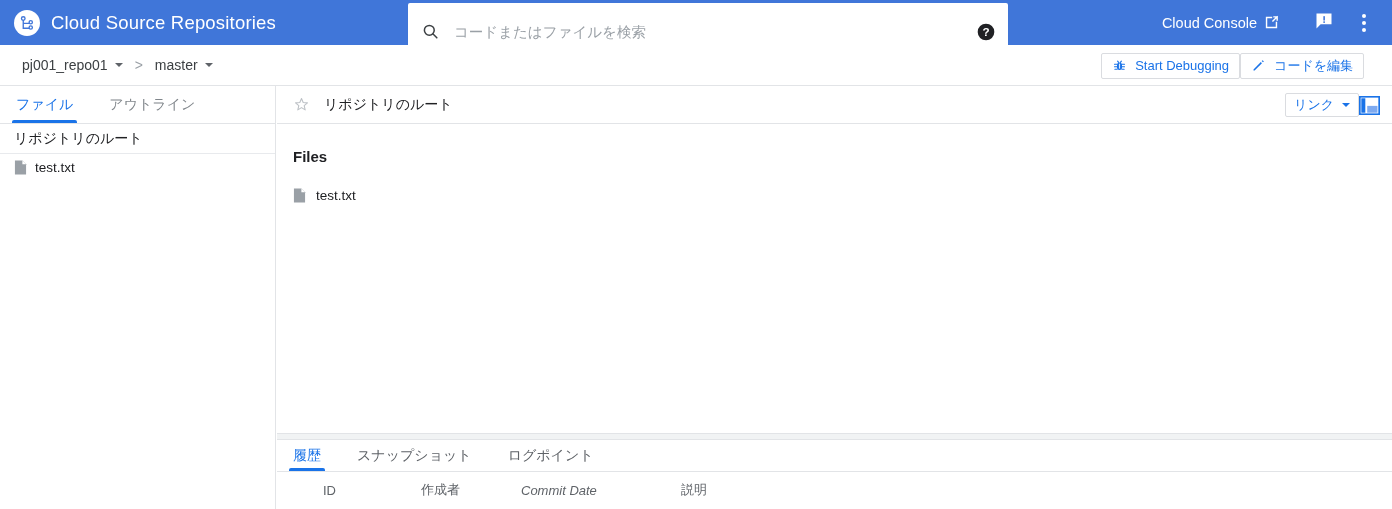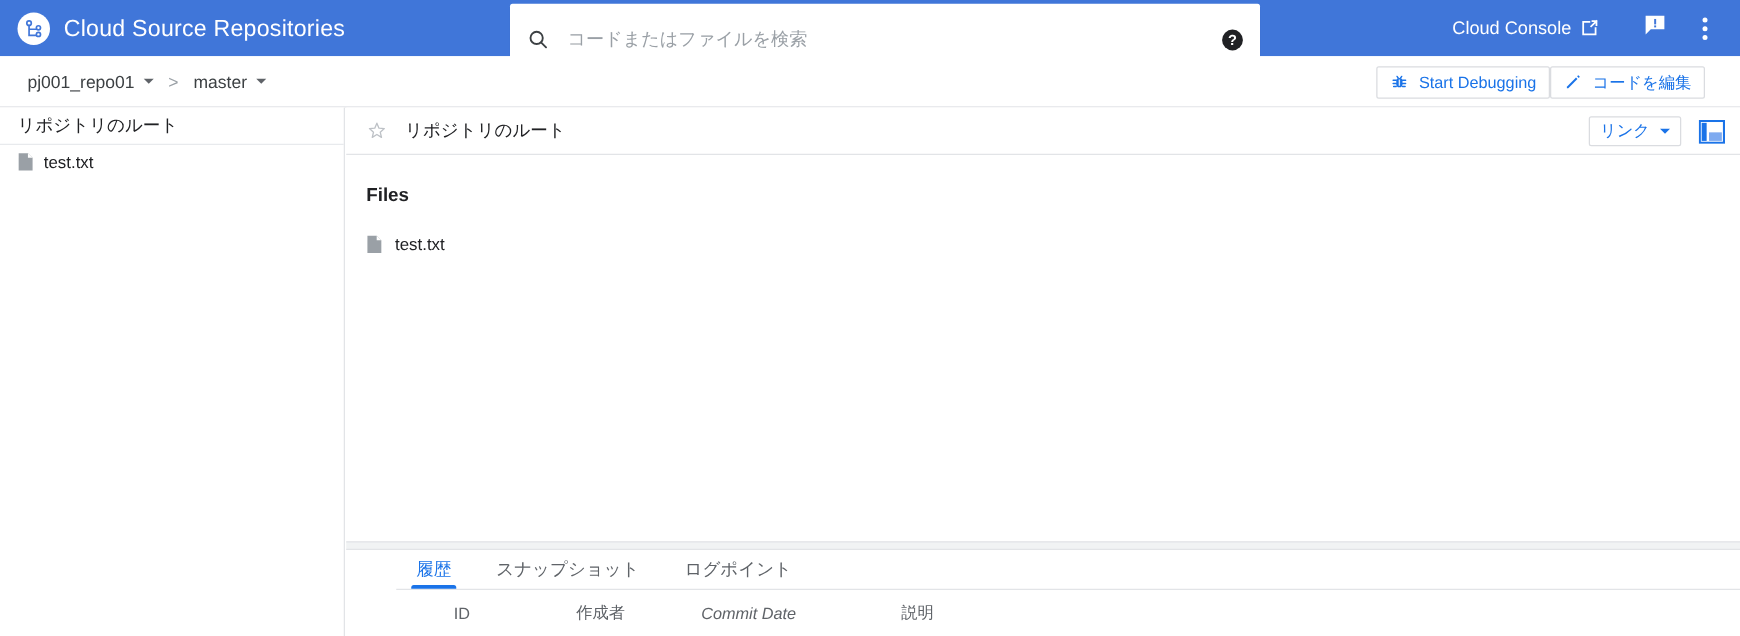--- a/index.html
+++ b/index.html
@@ -136,21 +136,21 @@
     width: 1115px; height: 347px; background: #fff;
   }
   .main-head {
     height: 38px; display: flex; align-items: center;
     border-bottom: 1px solid #e2e4e7; position: relative;
   }
   .star { margin-left: 16px; display: flex; cursor: pointer; }
   .main-path { margin-left: 14px; font-size: 14px; color: #202124; }
   .main-head-right {
     position: absolute; right: 12px; top: 0; height: 38px;
-    display: flex; align-items: center; gap: 14px;
+    display: flex; align-items: center; 
   }
   .link-btn {
     height: 24px; display: flex; align-items: center;
     padding: 0 8px; border: 1px solid #dadce0; border-radius: 2px;
     background: #fff; color: #1a73e8; font-size: 13px; cursor: pointer;
   }
   .link-btn .caret {
     border-top-color: #1a73e8; margin-left: 8px;
   }
   .panel-icon { display: flex; cursor: pointer; }
@@ -167,21 +167,21 @@
 
   
   .splitter {
     position: absolute; top: 433px; left: 277px;
     width: 1115px; height: 7px; background: #f1f3f4;
     border-top: 1px solid #e2e4e7; border-bottom: 1px solid #e2e4e7;
     cursor: row-resize;
   }
   .bottom {
     position: absolute; top: 440px; left: 277px;
-    width: 1115px; height: 69px; background: #fff; padding-left: 40px;
+    width: 1115px; height: 69px; background: #fff;
   }
   .bottom-tabs {
     height: 32px; display: flex; align-items: flex-end;
     border-bottom: 1px solid #e2e4e7;
   }
   .b-tab {
     position: relative; height: 100%;
     display: flex; align-items: center;
     font-size: 14px; color: #5f6368; cursor: pointer; padding: 0 2px;
   }
@@ -298,20 +298,28 @@
           <path d="M4 18.2 L4 20 L5.8 20 L17.5 8.3 L15.7 6.5 Z" fill="#1a73e8"></path>
           <path d="M17.1 4.9 L19.1 6.9 L20.6 5.4 L18.6 3.4 Z" fill="#1a73e8"></path>
         </svg>
       </span>
       <span>コードを編集</span>
     </div>
   </div>
 </div>
 
 <div class="sidebar">
+  <div class="side-tabs">
+    <div class="side-tab active">
+      <span>ファイル</span>
+    </div>
+    <div class="side-tab">
+      <span>アウトライン</span>
+    </div>
+  </div>
 
   <div class="tree-root">
     <span>リポジトリのルート</span>
   </div>
 
   <div class="tree-item">
     <span class="ico">
       <svg width="13" height="15" viewBox="0 0 14 16" aria-hidden="true">
         <path d="M1 0.5 H9 L13 4.5 V15.5 H1 Z" fill="#9aa0a6"></path>
         <path d="M9 0.5 V4.5 H13 Z" fill="#ffffff"></path>

